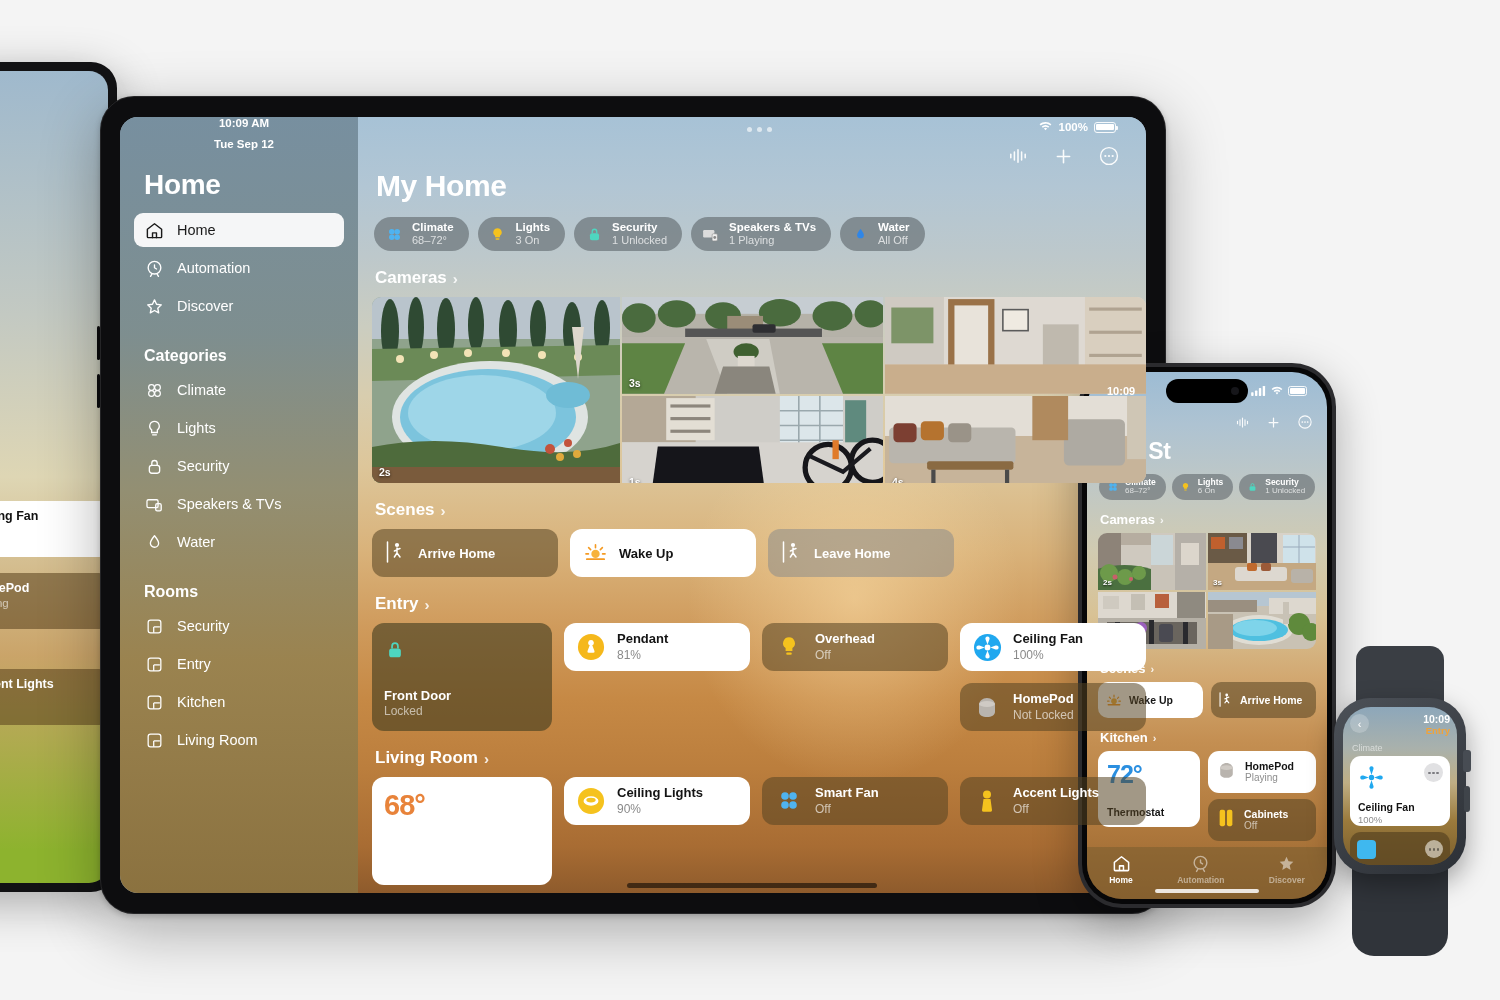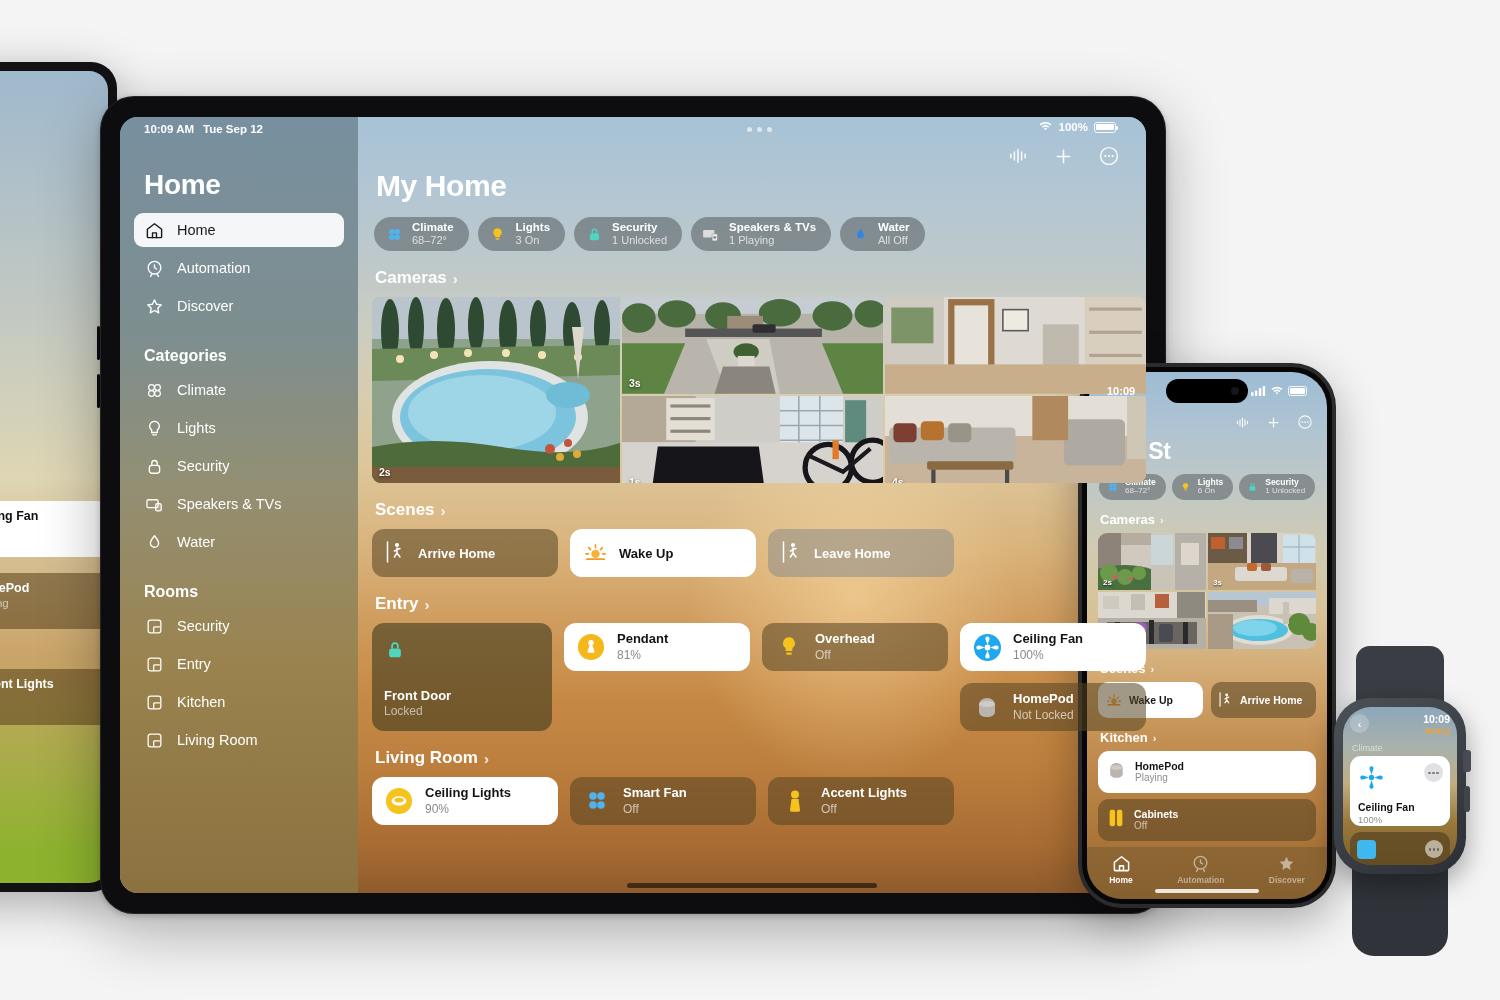--- a/index.html
+++ b/index.html
@@ -109,21 +109,21 @@
   
   .sidebar {
     width: 238px; flex: 0 0 238px; position: relative;
     background:
       linear-gradient(180deg, rgba(118,142,158,.97) 0%, rgba(124,140,140,.95) 28%,
         rgba(146,140,108,.93) 48%, rgba(154,127,70,.93) 70%, rgba(138,110,56,.95) 100%);
     padding: 0 14px;
   }
   .sb-status {
     height: 24px; display:flex; align-items:center; gap: 9px;
-    padding-left: 10px; font-size: 11.5px; font-weight: 600; color: #fff;
+    padding-left: 10px; font-size: 11.5px; font-weight: 600; color: #fff; flex-direction: column;
   }
   .sb-title {
     font-size: 28px; font-weight: 700; color: #fff; letter-spacing: -.3px;
     padding: 28px 0 12px 10px;
   }
   .sb-item {
     display:flex; align-items:center; gap: 13px;
     height: 34px; padding: 0 10px; border-radius: 9px;
     color: #fff; font-size: 14.5px; margin-bottom: 4px;
   }
@@ -892,20 +892,23 @@
             </span>
           </div>
         </div>
       </div>
 
       <div class="sec-head">
         <span>Living Room</span>
         <span class="chev">›</span>
       </div>
       <div class="acc-grid">
+        <div class="tile on big" style="justify-content:flex-start">
+          <span class="temp">68°</span>
+        </div>
         <div class="acc-col">
           <div class="tile on">
             <span class="ti">
               <svg width="28" height="28" viewBox="0 0 30 30">
                   <circle cx="15" cy="15" r="14" fill="#f5c21e"></circle>
                   <ellipse cx="15" cy="15" rx="8" ry="5" fill="#fff"></ellipse>
                   <ellipse cx="15" cy="14" rx="5" ry="2.6" fill="#f5c21e"></ellipse>
                 </svg>
             </span>
             <span>
@@ -1155,20 +1158,24 @@
             </span>
             <span>Arrive Home</span>
           </div>
         </div>
 
         <div class="ph-sec">
           <span>Kitchen</span>
           <span class="chev">›</span>
         </div>
         <div class="ph-kit">
+          <div class="ph-therm">
+            <span class="tv">72°</span>
+            <span class="tn">Thermostat</span>
+          </div>
           <div style="flex:1 1 0; display:flex; flex-direction:column; gap:6px;">
             <div class="ph-tile on">
               <span>
                 <svg width="21" height="22" viewBox="0 0 26 28">
                     <path d="M5 12c0-4 3.6-7 8-7s8 3 8 7v7c0 3-3.6 5-8 5s-8-2-8-5z" fill="#b9b4ae"></path>
                     <ellipse cx="13" cy="11" rx="8" ry="3" fill="#cfcac4"></ellipse>
                   </svg>
               </span>
               <span>
                 <span class="t1" style="display:block">HomePod</span>

